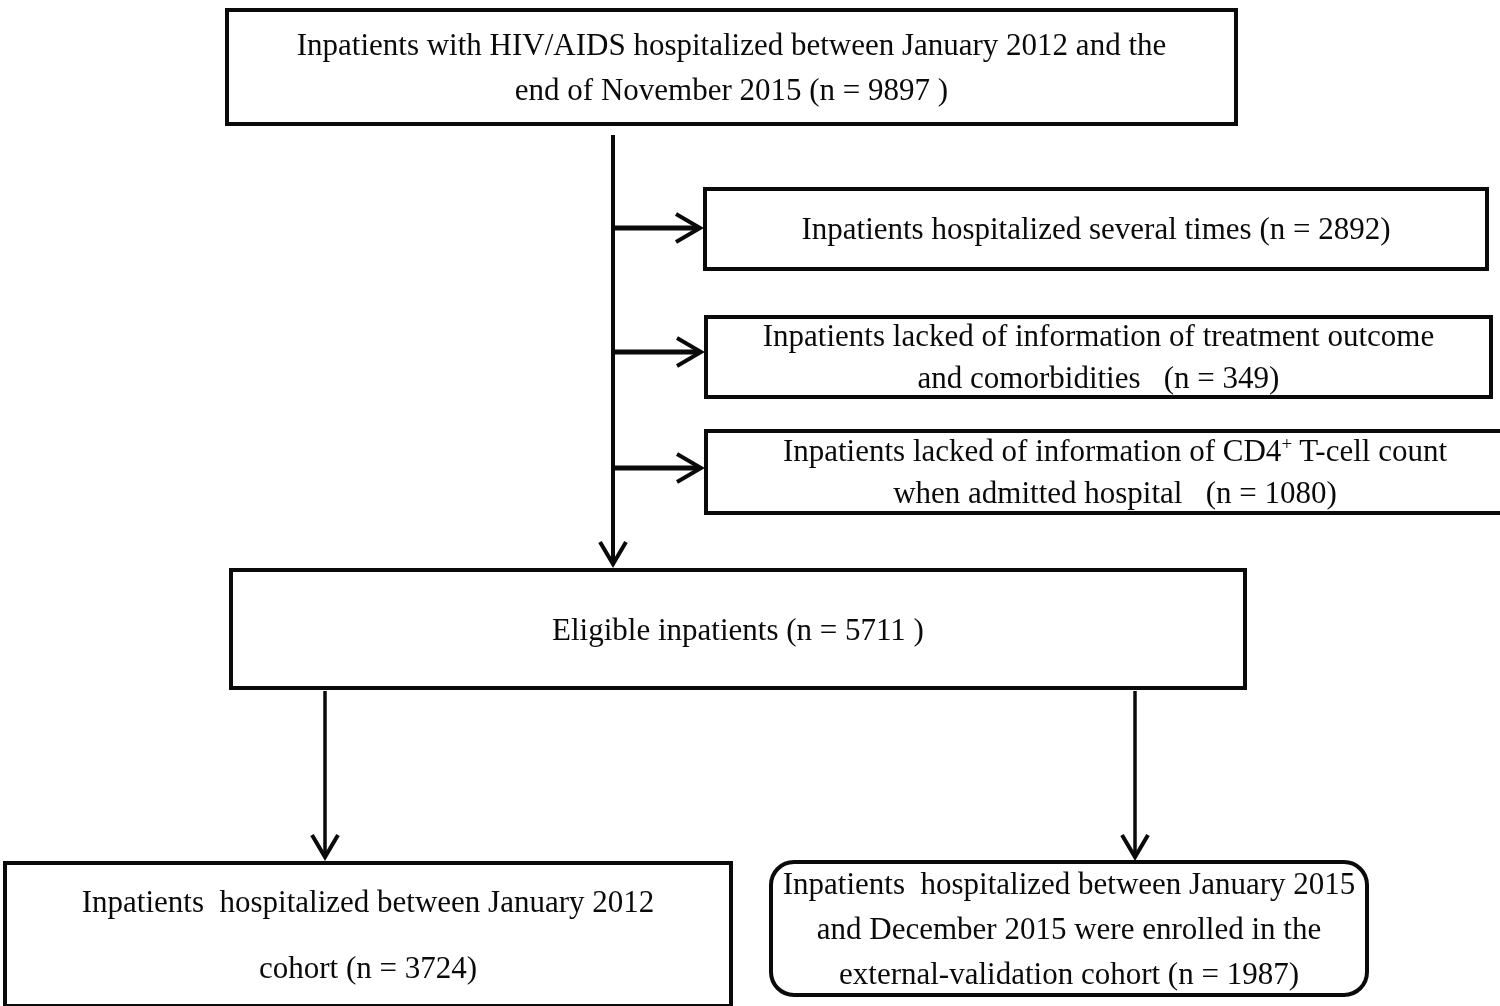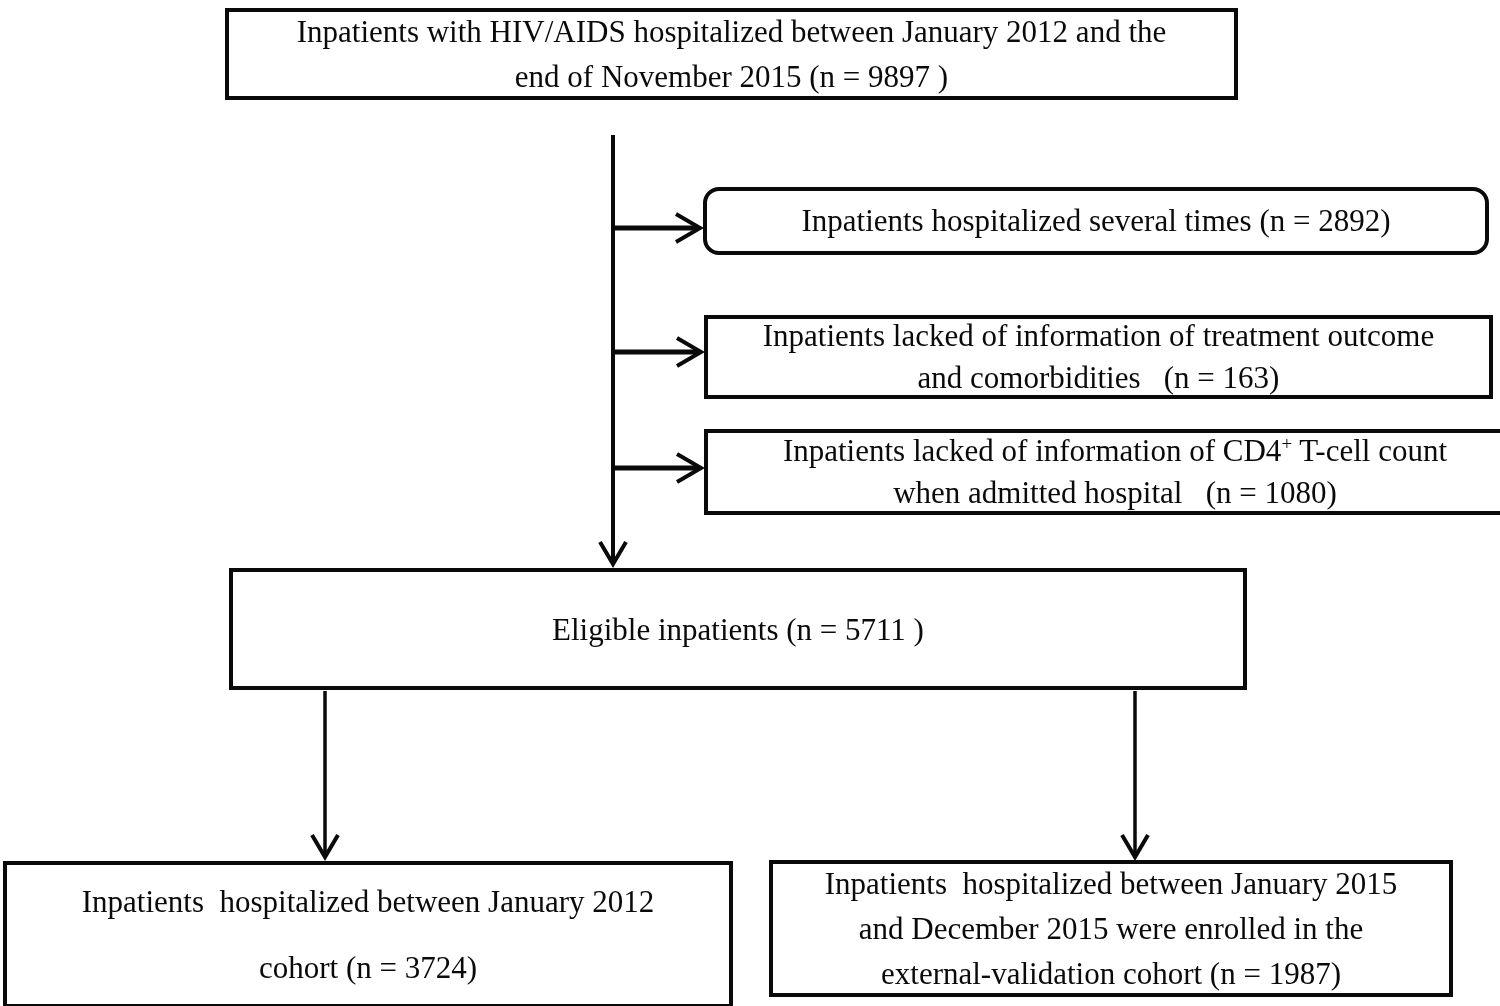--- a/index.html
+++ b/index.html
@@ -74,47 +74,47 @@
     <path class="ln branch" d="M613 468 L698 468"></path>
     <path class="ln head" d="M677 454 L701 468 L677 482"></path>
 
     <path class="ln drop" d="M325 691 L325 853"></path>
     <path class="ln head" d="M312 835 L325 857 L338 835"></path>
 
     <path class="ln drop" d="M1135 691 L1135 853"></path>
     <path class="ln head" d="M1122 835 L1135 857 L1148 835"></path>
   </svg>
 
-  <div class="box" style="left:225px; top:8px; width:1013px; height:92px;">
+  <div class="box" style="left:225px; top:8px; width:1013px; height:118px;">
     <div class="line">Inpatients with HIV/AIDS hospitalized between January 2012 and the</div>
     <div class="line">end of November 2015 (n = 9897 )</div>
   </div>
 
-  <div class="box excl" style="left:703px; top:187px; width:786px; height:68px;border-radius:16px;">
+  <div class="box excl" style="left:703px; top:187px; width:786px; height:84px;">
     <div class="line">Inpatients hospitalized several times (n = 2892)</div>
   </div>
 
   <div class="box excl" style="left:704px; top:315px; width:789px; height:84px;">
     <div class="line">Inpatients lacked of information of treatment outcome</div>
-    <div class="line">and comorbidities   (n = 163)</div>
+    <div class="line">and comorbidities   (n = 349)</div>
   </div>
 
   <div class="box excl" style="left:704px; top:429px; width:822px; height:86px;">
     <div class="line"><span>Inpatients lacked of information of CD4</span><sup>+</sup><span> T-cell count</span></div>
     <div class="line">when admitted hospital   (n = 1080)</div>
   </div>
 
   <div class="box" style="left:229px; top:568px; width:1018px; height:122px;">
     <div class="line">Eligible inpatients (n = 5711 )</div>
   </div>
 
   <div class="box" style="left:3px; top:861px; width:730px; height:147px;gap:21px;">
     <div class="line">Inpatients  hospitalized between January 2012</div>
     <div class="line">cohort (n = 3724)</div>
   </div>
 
-  <div class="box" style="left:769px; top:860px; width:684px; height:137px;">
+  <div class="box" style="left:769px; top:860px; width:600px; height:137px;border-radius:25px;">
     <div class="line">Inpatients  hospitalized between January 2015</div>
     <div class="line">and December 2015 were enrolled in the</div>
     <div class="line">external-validation cohort (n = 1987)</div>
   </div>
 
 </div>
 
 </body></html>

